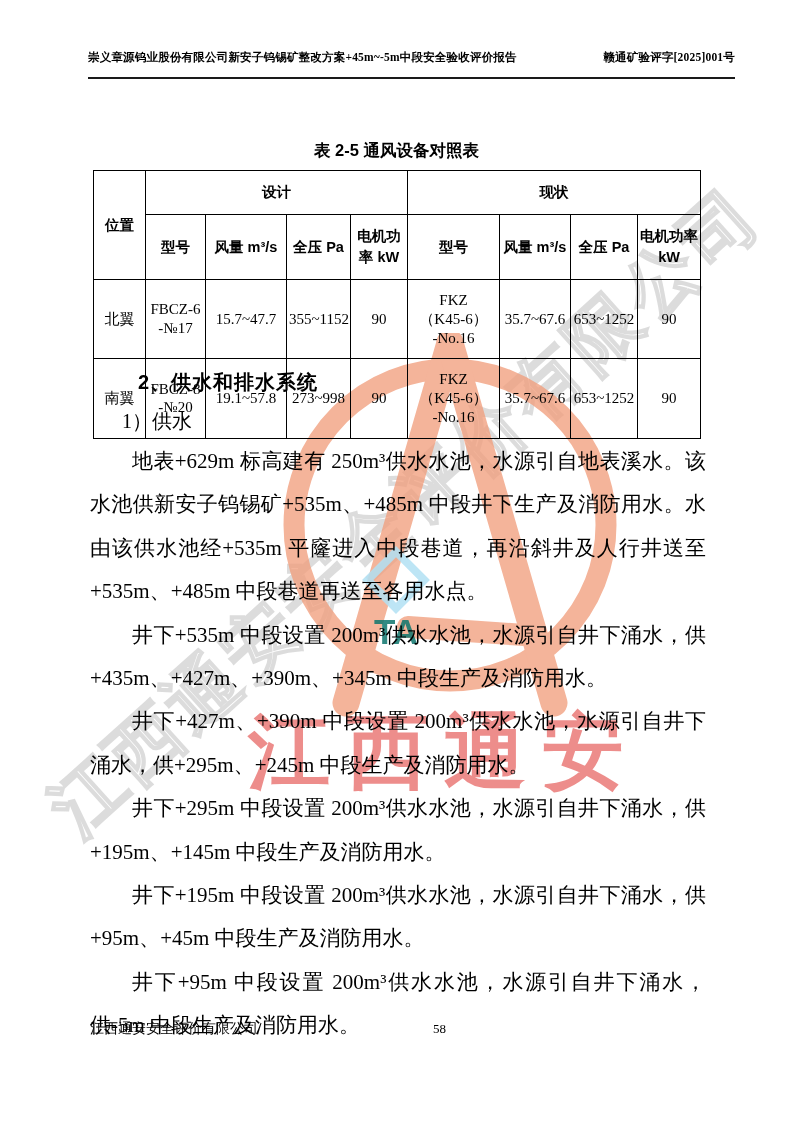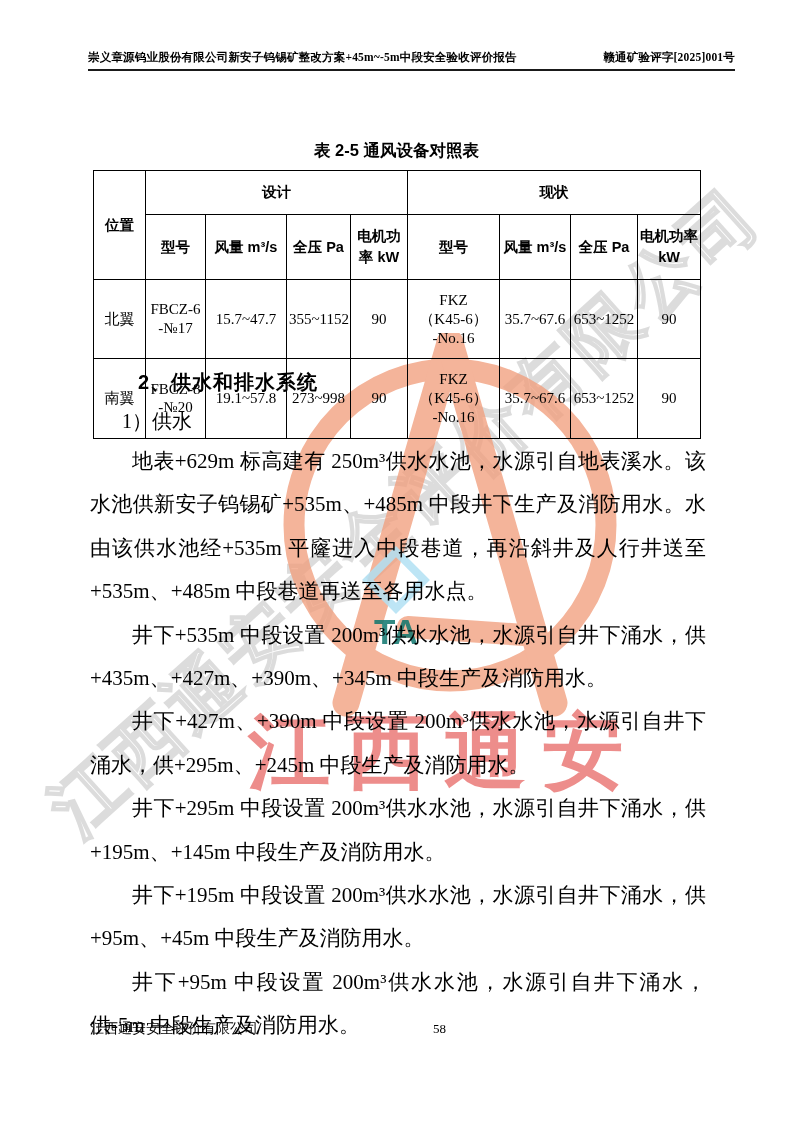--- a/index.html
+++ b/index.html
@@ -4,21 +4,21 @@
 <style>
   html,body{margin:0;padding:0;background:#e8e8e8;}
   .page{
     position:relative;width:793px;height:1122px;margin:0 auto;background:#ffffff;
     font-family:"Liberation Serif",serif;color:#000;overflow:hidden;
   }
   .fg{position:absolute;z-index:1;}
   
   .hdr{
     left:88px;right:58px;top:50px;display:flex;justify-content:space-between;align-items:flex-end;
-    border-bottom:2px solid #1a1a1a;padding-bottom:4px;
+    border-bottom:2px solid #1a1a1a;padding-bottom:12px;
     font-size:11.5px;font-weight:600;white-space:nowrap;letter-spacing:0.2px;
   }
   
   .intro{left:90px;top:102px;font-size:21px;}
   
   .caption{left:0;width:100%;top:140px;text-align:center;font-size:16.5px;font-weight:bold;
     font-family:"Liberation Sans",sans-serif;}
   
   table.vent{left:93px;top:170px;width:607px;border-collapse:collapse;table-layout:fixed;
     position:absolute;z-index:1;text-align:center;}

